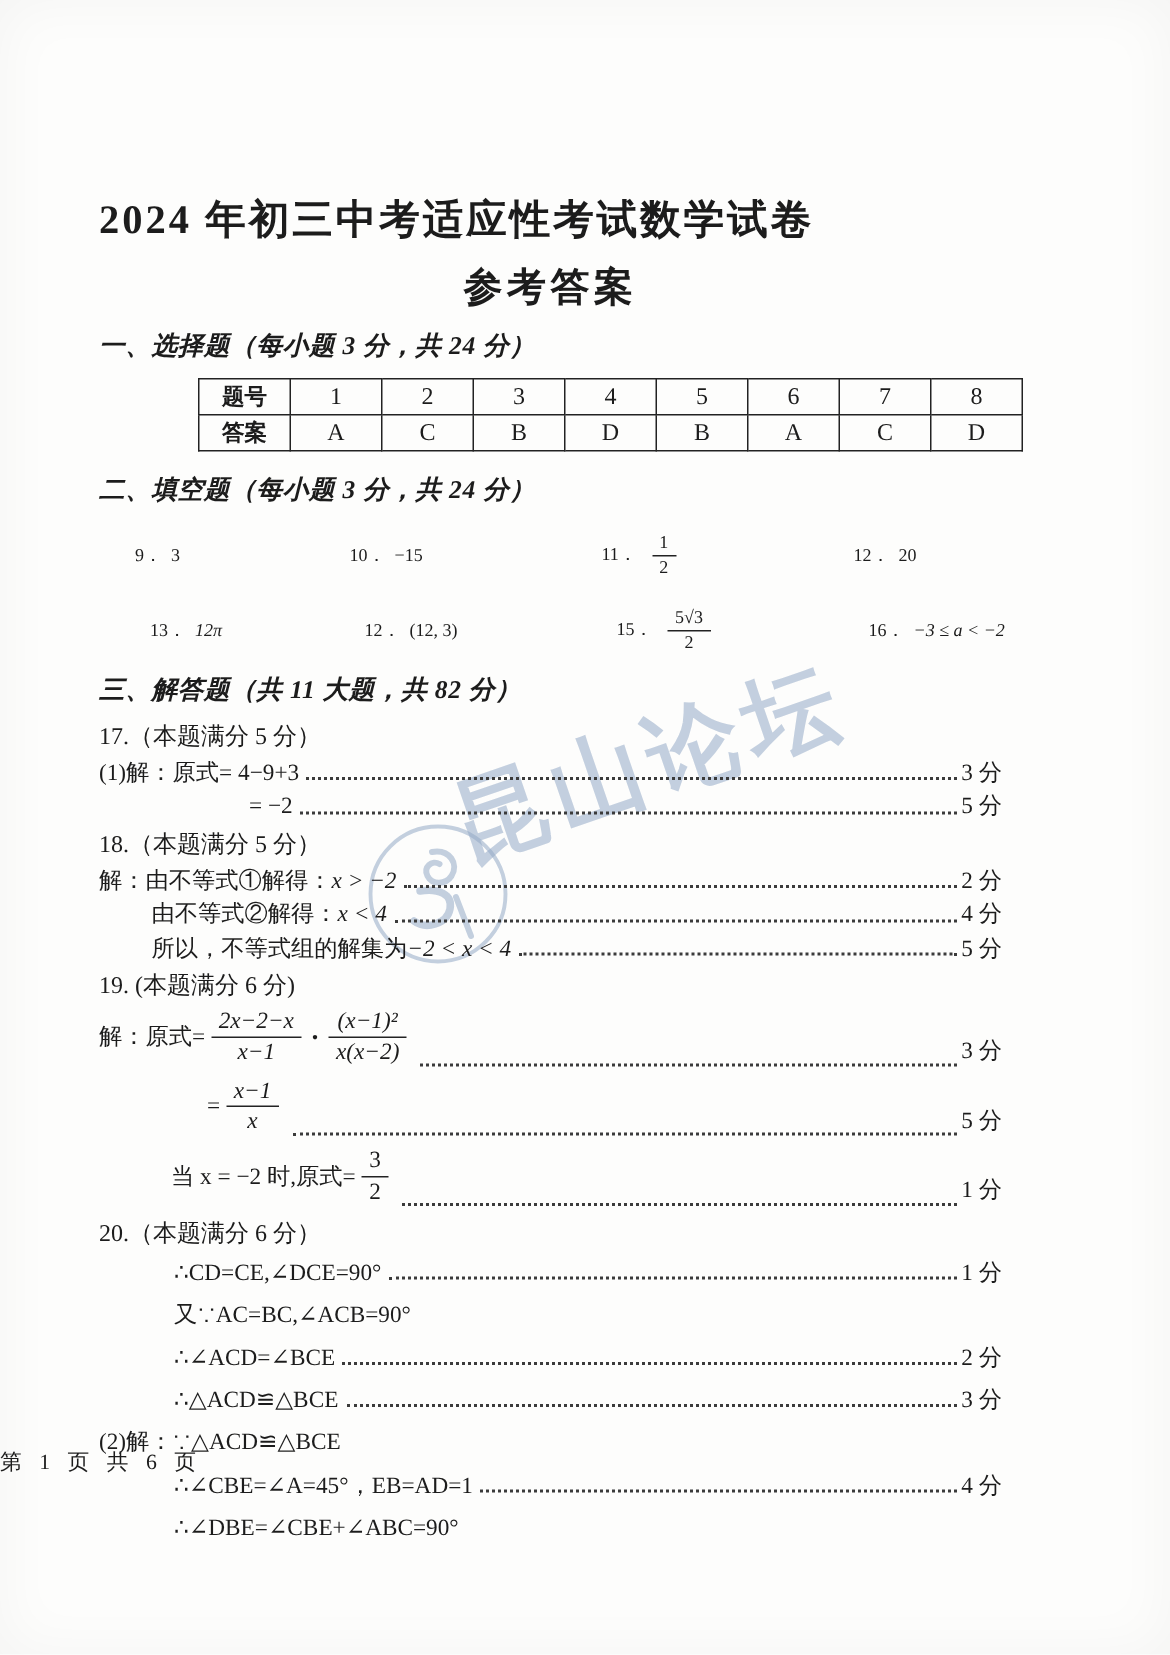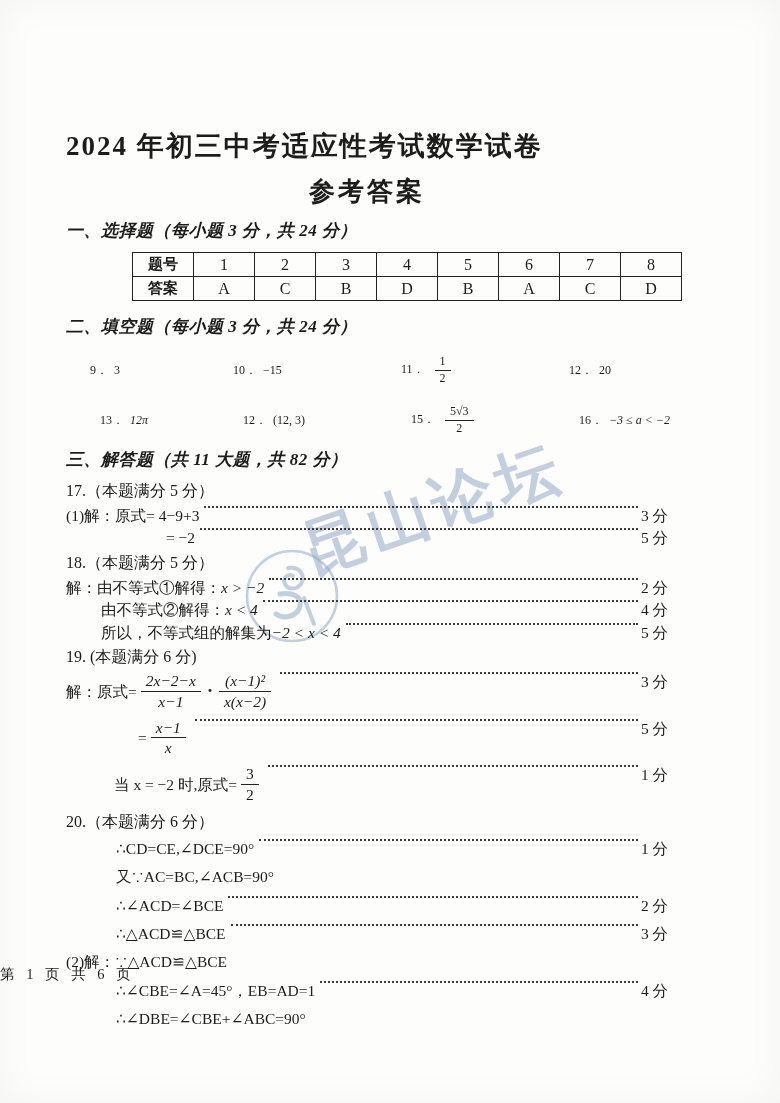--- a/index.html
+++ b/index.html
@@ -81,20 +81,21 @@
     line-height:1.15;
     font-style:italic;
   }
   .frac .num{padding:0 5px 1px 5px;}
   .frac .den{border-top:1.6px solid #222;padding:1px 5px 0 5px;}
   .frac.upright{font-style:normal;}
   
   .q-title{font-size:16px;margin:2px 0 4px 0;}
   .sol-line{
     display:flex;
+    align-items:flex-end;
     font-size:15.5px;
     margin:0 0 3px 0;
     line-height:1.25;
   }
   .sol-line.mid{}
   .sol-line .leader{
     flex:1;
     height:0;
     border-bottom:2.6px dotted #3b3b3b;
     margin:0 3px 5px 5px;

